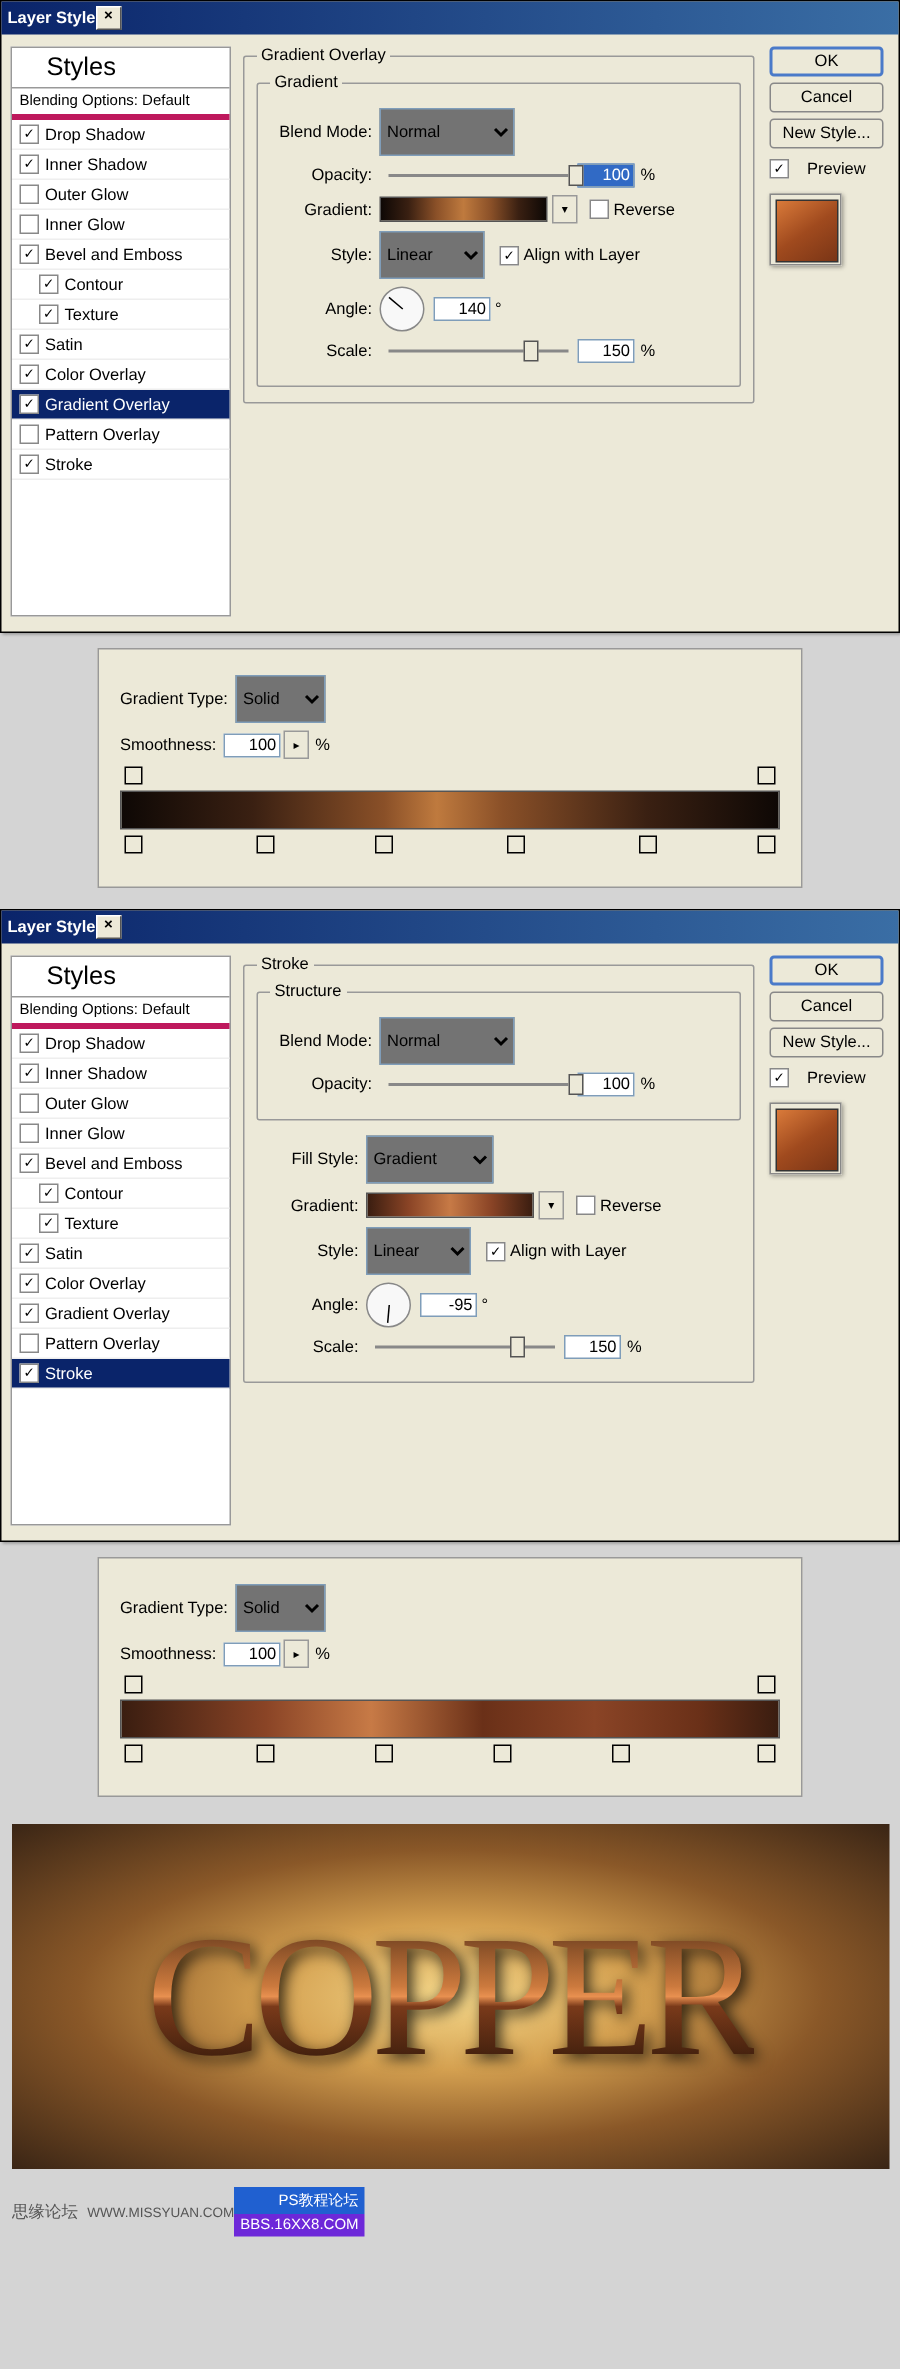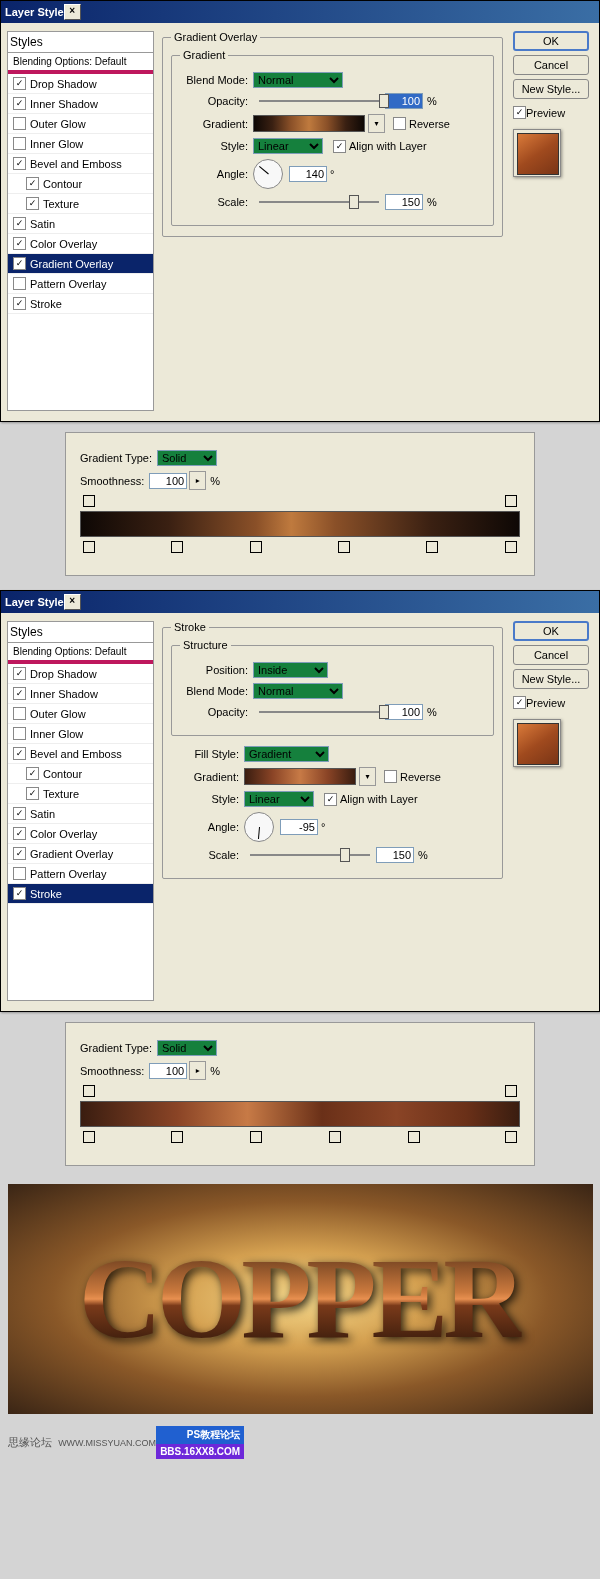--- a/index.html
+++ b/index.html
@@ -1,57 +1,57 @@
 <!DOCTYPE html>
 <html><head>
 <meta charset="utf-8">
 <style>
 body{margin:0;background:#d4d4d4;font-family:Tahoma,Arial,sans-serif;font-size:11px;width:600px}
 .dialog{background:#ece9d8;border:1px solid #000;margin:0;box-shadow:1px 1px 2px rgba(0,0,0,0.3)}
 .titlebar{background:linear-gradient(to right,#0a246a,#3a6ea5);color:#fff;font-weight:bold;padding:3px 4px;display:flex;justify-content:flex-start;align-items:center;font-size:11px}
 .close-x{background:#ece9d8;color:#000;width:15px;height:14px;text-align:center;line-height:12px;border:1px solid #fff;border-right-color:#555;border-bottom-color:#555;font-family:Arial;font-size:10px;font-weight:bold}
 .dlg-body{display:flex;padding:8px 6px 10px 6px}
 .styles-panel{width:145px;border:1px solid #999;background:#fff;margin-right:8px}
-.styles-hdr{padding:3px 2px;border-bottom:1px solid #999;font-size:12px}
+.styles-hdr{padding:3px 23px;border-bottom:1px solid #999;font-size:17px}
 .styles-sub{padding:3px 5px;border-bottom:4px solid #be185d;font-size:10px}
 .style-row{padding:3px 5px;border-bottom:1px solid #eee;display:flex;align-items:center;gap:4px}
 .style-row.sel{background:#0a246a;color:#fff}
 .style-row.ind{padding-left:18px}
 .chk{width:11px;height:11px;border:1px solid #888;background:#fff;display:inline-flex;align-items:center;justify-content:center;font-size:9px;line-height:9px}
 .chk.on::after{content:"✓";color:#000}
 .main-panel{flex:1;min-height:380px}
 fieldset{border:1px solid #999;border-radius:2px;padding:6px 8px 10px 8px;margin:0}
 legend{font-size:11px;padding:0 3px}
 .form-row{display:flex;align-items:center;margin:5px 0;font-size:11px}
 .form-row .lbl{width:68px;text-align:right;margin-right:5px}
-select{font-size:11px;border:1px solid #7f9db9;background:#15803d;height:16px}
+select{font-size:11px;border:1px solid #7f9db9;background:#737373;height:32px}
 .slider{flex:1;height:2px;background:#888;margin:0 6px;position:relative;max-width:120px}
 .slider .thumb{width:8px;height:12px;background:#ece9d8;border:1px solid #555;position:absolute;top:-6px}
 .numbox{width:32px;height:14px;border:1px solid #7f9db9;font-size:11px;text-align:right;padding:0 2px;background:#fff}
 .numbox.sel{background:#316ac5;color:#fff}
 .grad-prev{width:110px;height:15px;border:1px solid #555;margin-right:3px}
 .dd-arrow{width:15px;height:17px;background:#ece9d8;border:1px solid #999;display:inline-flex;align-items:center;justify-content:center;font-size:8px}
 .angle-dial{width:28px;height:28px;border:1px solid #888;border-radius:50%;background:#f8f8f8;margin-right:6px;position:relative}
 .angle-dial .needle{position:absolute;width:1px;height:12px;background:#000;left:50%;top:2px;transform-origin:bottom center}
 .right-col{width:80px;margin-left:10px;display:flex;flex-direction:column;}
 .btn{width:76px;height:20px;background:#ece9d8;border:1px solid #888;border-radius:3px;font-size:11px;margin-bottom:4px;cursor:pointer}
 .btn.def{border:2px solid #4a7ac9}
-.prev-chk{display:flex;align-items:center;gap:0;margin:3px 0 10px 0}
+.prev-chk{display:flex;align-items:center;gap:12px;margin:3px 0 10px 0}
 .swatch{width:46px;height:46px;border:1px solid #888;box-shadow:1px 1px 3px rgba(0,0,0,0.4)}
 .swatch-inner{width:40px;height:40px;margin:3px;background:linear-gradient(145deg,#d97a3a,#a04a1e 50%,#7a3516);border:1px solid #333}
 .grad-editor{background:#ece9d8;border:1px solid #999;margin:10px auto;width:440px;padding:12px 14px 22px 14px}
 .grad-bar{height:24px;border:1px solid #555;margin:4px 0;position:relative}
 .grad-stops{position:relative;height:12px}
 .stop{width:10px;height:10px;background:#ece9d8;border:1px solid #000;position:absolute;transform:translateX(-50%)}
 .stop.top{bottom:0}
 .stop.bot{top:0}
 .result{margin:18px auto 8px auto;width:585px;height:230px;background:radial-gradient(ellipse at center,#f5d88a 0%,#d4a050 30%,#8a5828 60%,#3a2515 100%);position:relative;overflow:hidden}
-.copper-text{font-family:Georgia,serif;font-weight:bold;font-size:115px;letter-spacing:-5px;position:absolute;left:50%;top:50%;transform:translate(-50%,-50%);background:linear-gradient(to bottom,#3a1f0e 0%,#cc7a3e 45%,#e89050 50%,#7a3a1a 55%,#1a0d05 100%);-webkit-background-clip:text;background-clip:text;color:transparent;filter:drop-shadow(3px 3px 5px rgba(0,0,0,0.8))}
+.copper-text{font-family:Georgia,serif;font-weight:normal;font-size:115px;letter-spacing:-5px;position:absolute;left:50%;top:50%;transform:translate(-50%,-50%);background:linear-gradient(to bottom,#3a1f0e 0%,#cc7a3e 45%,#e89050 50%,#7a3a1a 55%,#1a0d05 100%);-webkit-background-clip:text;background-clip:text;color:transparent;filter:drop-shadow(3px 3px 5px rgba(0,0,0,0.8))}
 .footer{display:flex;align-items:center;padding:4px 8px;font-size:11px;color:#555}
-.ps-badge{background:#2060d0;color:#fff;font-size:10px;padding:2px 4px;font-weight:bold}
+.ps-badge{background:#2060d0;color:#fff;font-size:10px;padding:2px 4px;font-weight:normal}
 </style>
 </head>
 <body>
 
 <div class="dialog">
   <div class="titlebar">
     <span>Layer Style</span>
     <span class="close-x">×</span>
   </div>
   <div class="dlg-body">
@@ -258,24 +258,20 @@
             <span>Stroke</span>
           </div>
         </div>
     </div>
     <div class="main-panel">
       <fieldset>
           <legend>Stroke</legend>
         <fieldset>
             <legend>Structure</legend>
           <div class="form-row">
-              <span class="lbl">Position:</span>
-              <select style="width:75px"><option>Inside</option></select>
-            </div>
-          <div class="form-row">
               <span class="lbl">Blend Mode:</span>
               <select style="width:90px"><option>Normal</option></select>
             </div>
           <div class="form-row">
               <span class="lbl">Opacity:</span>
               <div class="slider">
                 <div class="thumb" style="left:100%"></div>
               </div>
               <input class="numbox" value="100" style="">
               <span style="margin-left:4px">%</span>

